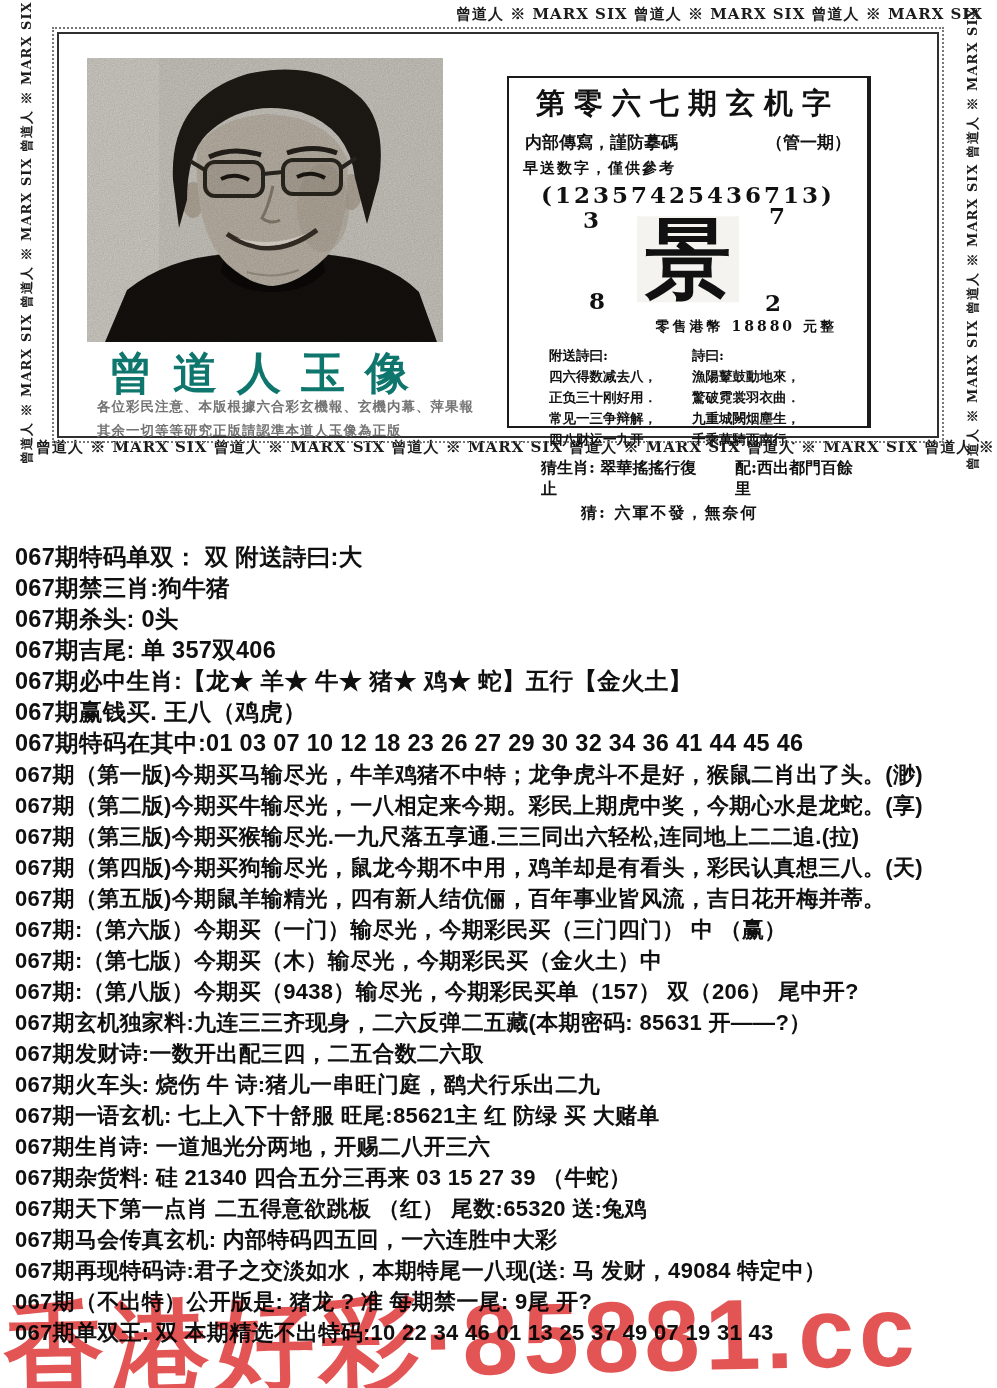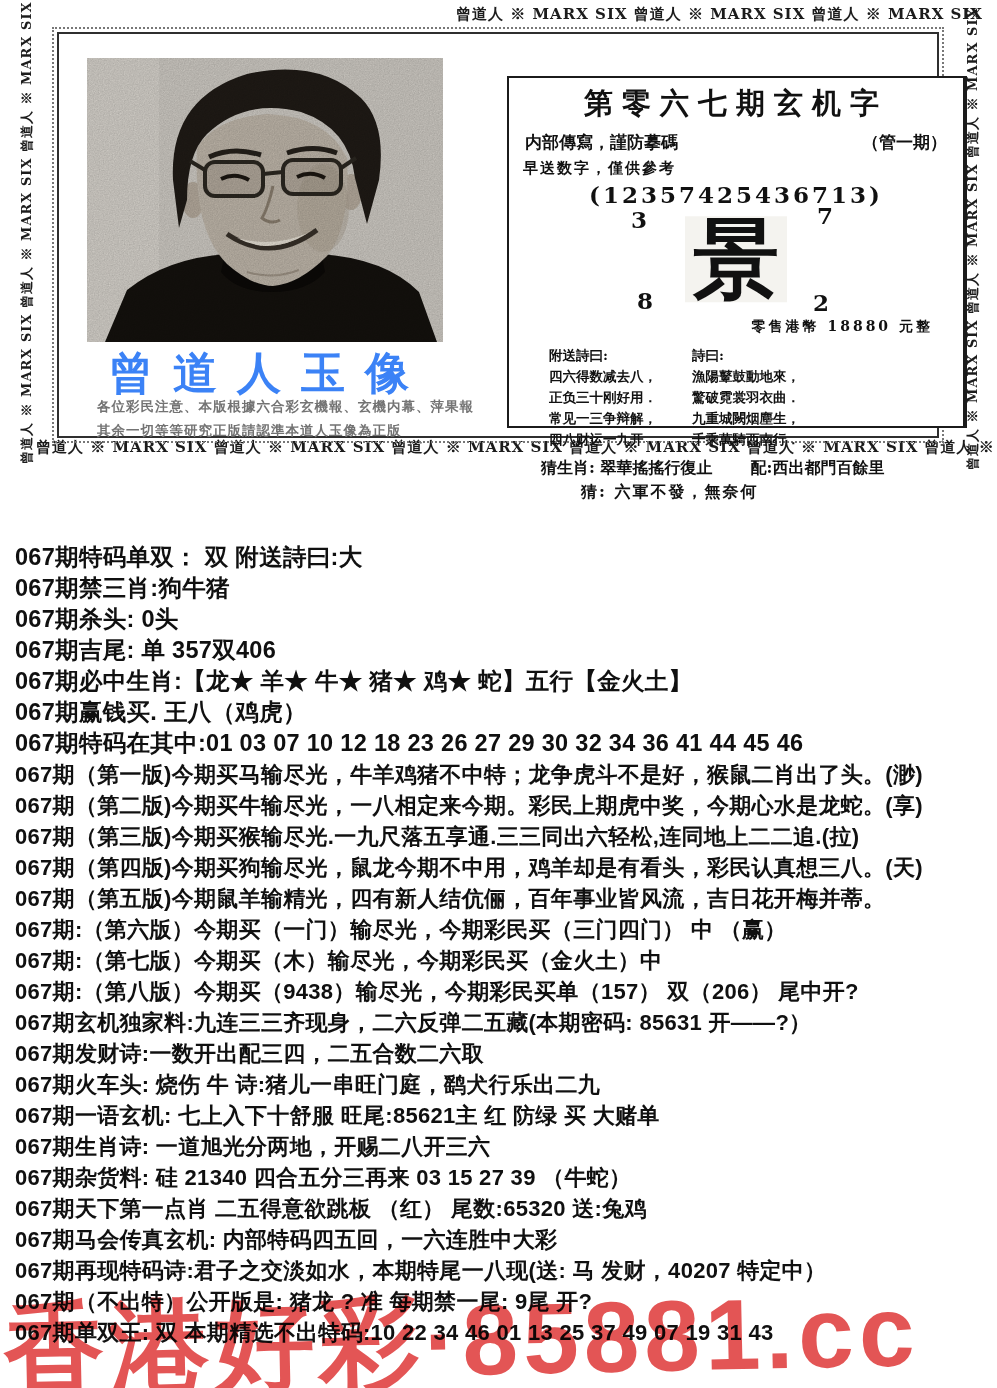--- a/index.html
+++ b/index.html
@@ -10,26 +10,26 @@
           white-space:nowrap;font-family:"DejaVu Serif",serif;}
   .b-top{top:5px;right:14px;}
   .b-bottom{top:438px;left:36px;}
   .b-left{width:430px;left:-188px;top:240px;transform:rotate(-90deg);font-size:13px;}
   .b-right{width:430px;left:758px;top:246px;transform:rotate(-90deg);font-size:13px;}
   .header-box{position:absolute;left:57px;top:32px;width:878px;height:402px;
               border:2px solid #2f2f2f;outline:2px dotted #777;outline-offset:3px;background:#fff;}
   
   .photo{position:absolute;left:28px;top:24px;width:356px;height:284px;}
   .portrait-title{position:absolute;left:20px;top:310px;width:380px;text-align:center;
-      font-family:"DejaVu Serif",serif;font-size:44px;font-weight:700;letter-spacing:20px;color:#3b82f6;}
+      font-family:"DejaVu Serif",serif;font-size:44px;font-weight:700;letter-spacing:20px;color:#0f766e;}
   .pcap{position:absolute;left:38px;font-size:13.5px;font-weight:700;letter-spacing:1px;
         font-family:Liberation Sans, sans-serif;color:#737373;white-space:nowrap;}
   .pcap1{top:364px;} .pcap2{top:388px;}
   
-  .mpanel{position:absolute;left:448px;top:42px;width:460px;height:352px;box-sizing:border-box;
+  .mpanel{position:absolute;left:448px;top:42px;width:364px;height:352px;box-sizing:border-box;
           border:2px solid #1b1b1b;border-right-width:4px;padding:4px 10px;background:#fff;}
   .mp-title{text-align:center;font-family:"DejaVu Serif",serif;font-size:29px;font-weight:700;
             letter-spacing:9px;margin-top:2px;}
   .mp-sub{display:flex;justify-content:space-between;font-family:"DejaVu Serif",serif;
           font-size:17px;font-weight:700;margin-top:7px;padding:0 6px;}
   .mp-note{font-family:"DejaVu Serif",serif;font-size:15px;font-weight:700;letter-spacing:2px;
            margin-top:5px;padding-left:4px;}
   .mp-numbers{text-align:center;font-family:"DejaVu Serif",serif;font-size:23px;font-weight:700;
               letter-spacing:3px;margin-top:3px;}
   .mp-charblock{position:relative;width:250px;height:102px;margin:2px auto 0;}
@@ -177,19 +177,19 @@
     <div>067期:（第七版）今期买（木）输尽光，今期彩民买（金火土）中</div>
     <div>067期:（第八版）今期买（9438）输尽光，今期彩民买单（157） 双（206） 尾中开?</div>
     <div>067期玄机独家料:九连三三齐现身，二六反弹二五藏(本期密码: 85631  开——?）</div>
     <div>067期发财诗:一数开出配三四，二五合数二六取</div>
     <div>067期火车头: 烧伤 牛 诗:猪儿一串旺门庭，鹞犬行乐出二九</div>
     <div>067期一语玄机: 七上入下十舒服 旺尾:85621主 红 防绿 买 大赌单</div>
     <div>067期生肖诗: 一道旭光分两地，开赐二八开三六</div>
     <div>067期杂货料: 硅  21340  四合五分三再来 03 15 27 39 （牛蛇）</div>
     <div>067期天下第一点肖  二五得意欲跳板 （红） 尾数:65320 送:兔鸡</div>
     <div>067期马会传真玄机: 内部特码四五回，一六连胜中大彩</div>
-    <div>067期再现特码诗:君子之交淡如水，本期特尾一八现(送: 马 发财，40207 特定中）</div>
+    <div>067期再现特码诗:君子之交淡如水，本期特尾一八现(送: 马 发财，49084 特定中）</div>
     <div>067期（不出特）公开版是: 猪龙 ? 准 每期禁一尾: 9尾 开?</div>
     <div>067期单双王: 双 本期精选不出特码:10 22 34 46 01 13 25 37 49 07 19 31 43</div>
   </div>
 
   <div class="watermark">香港好彩·85881.cc</div>
 </div>
 
 </body></html>

